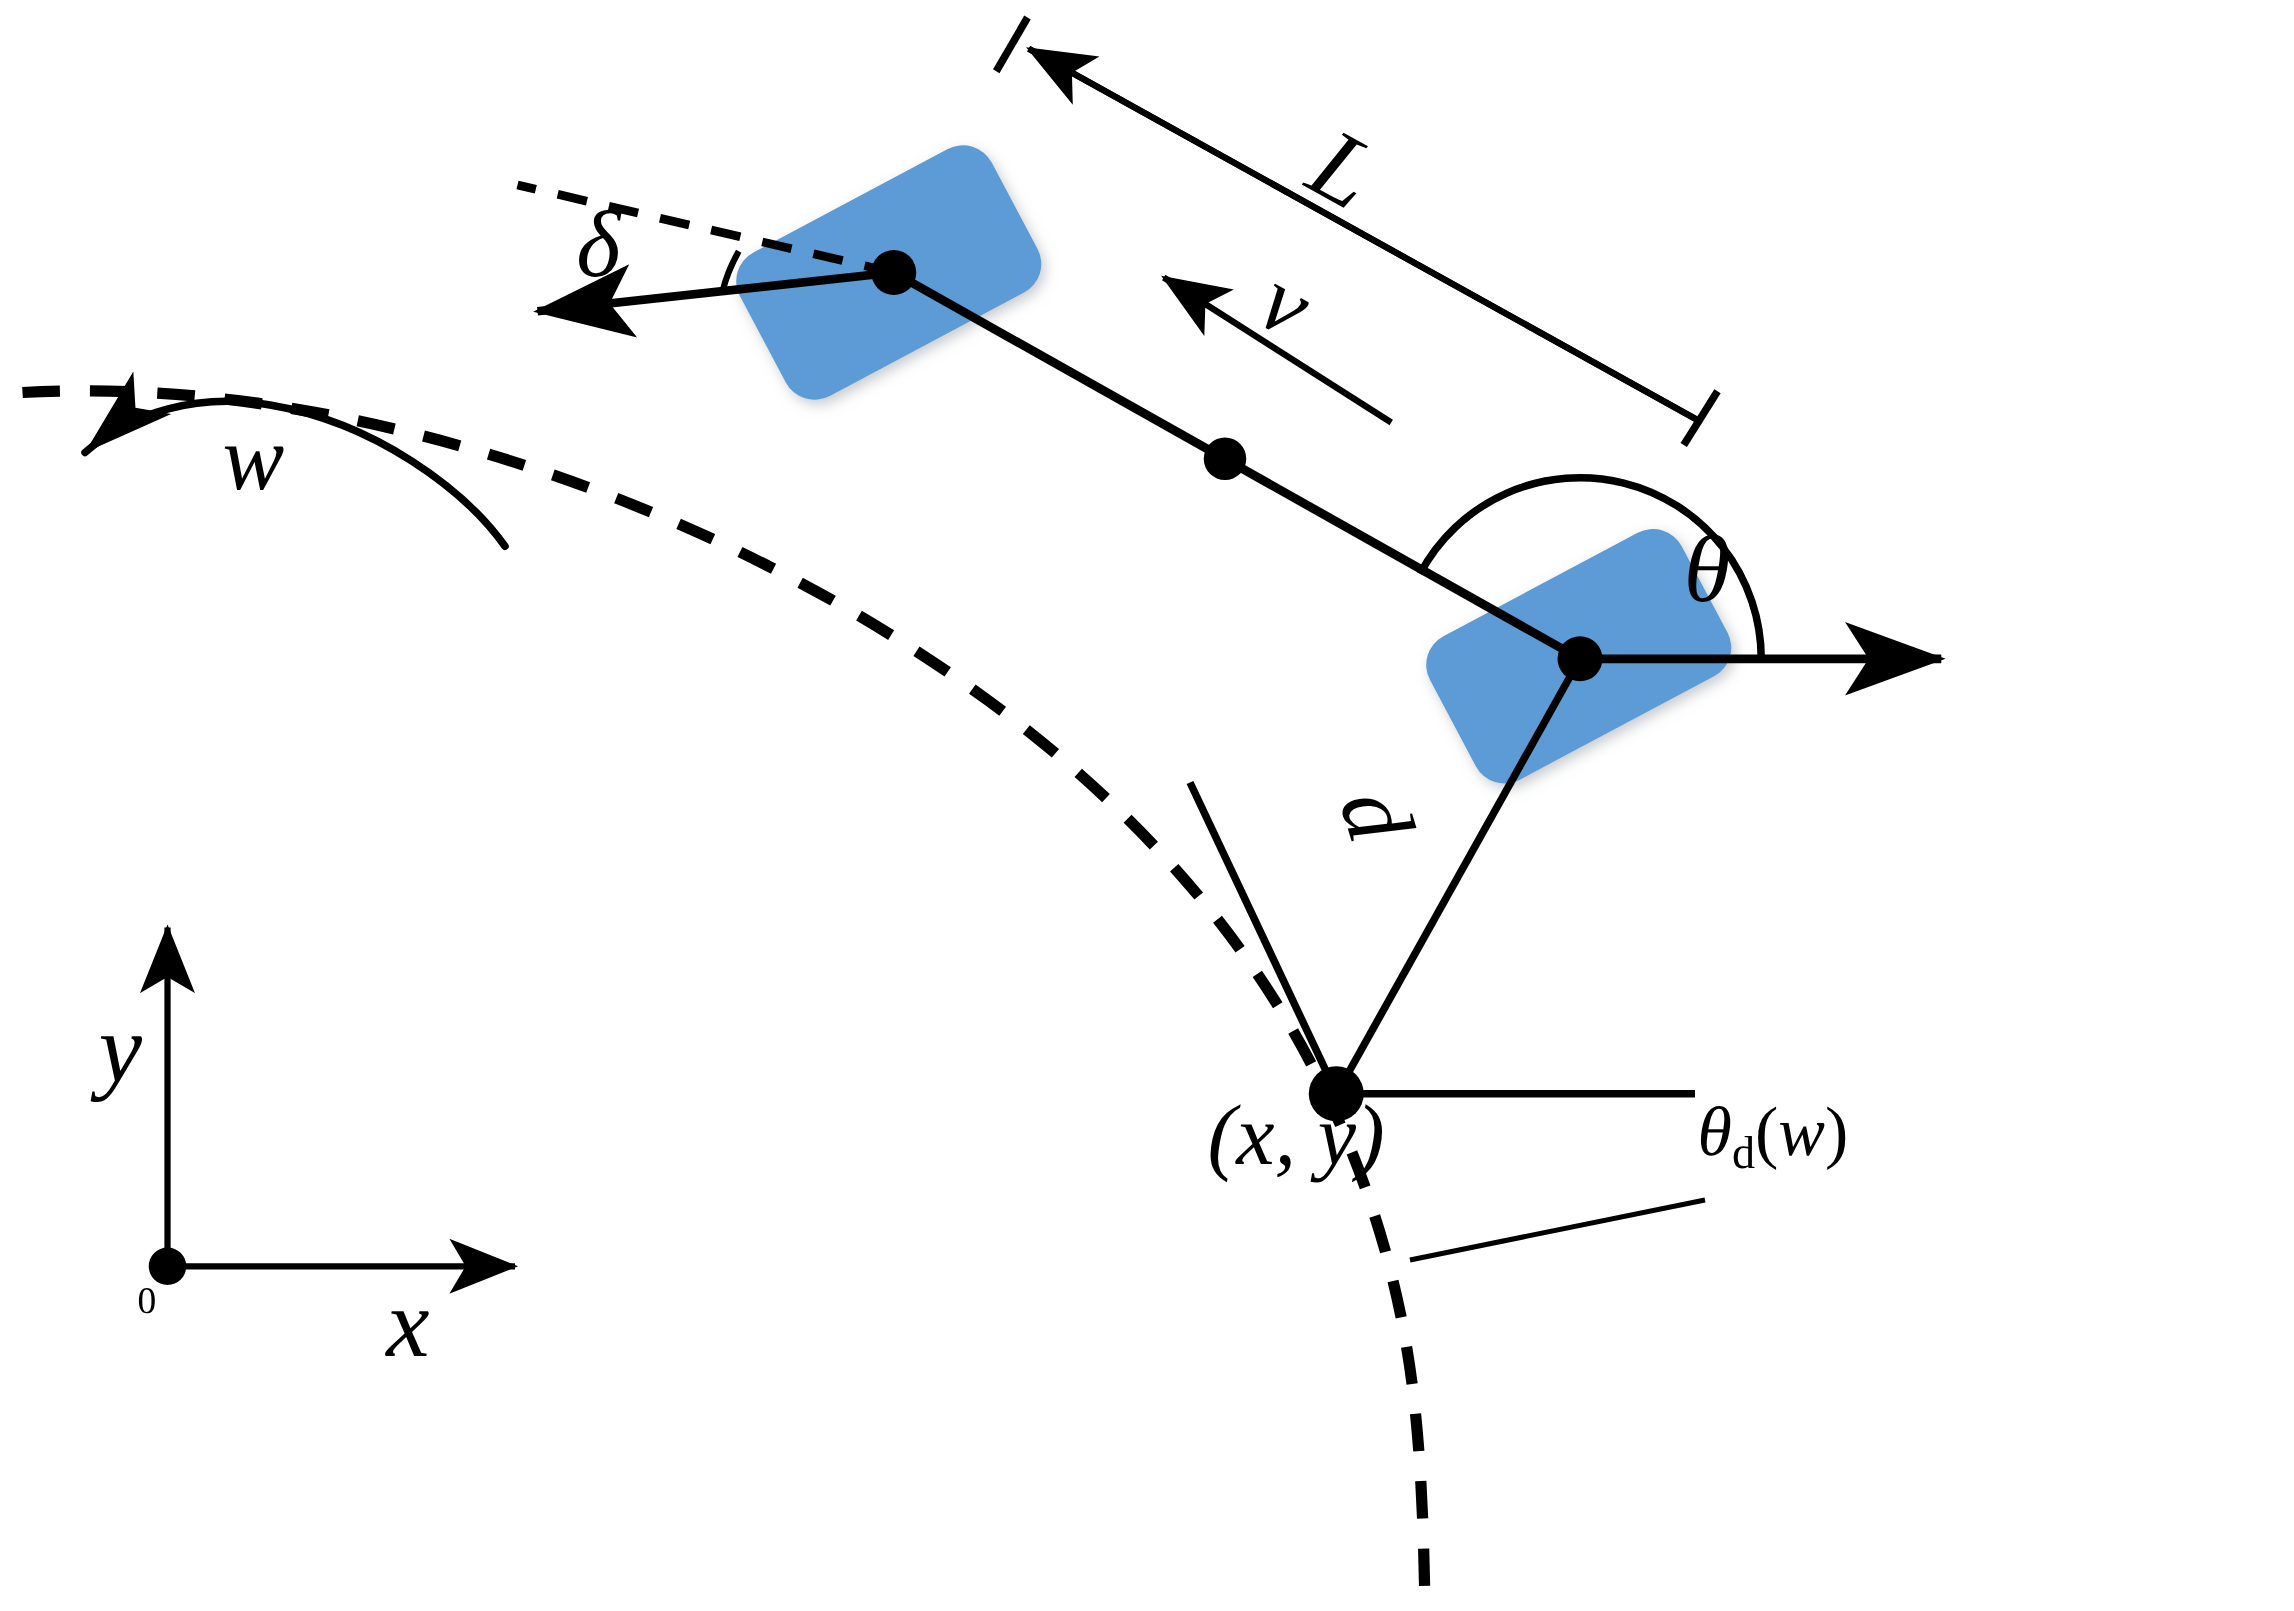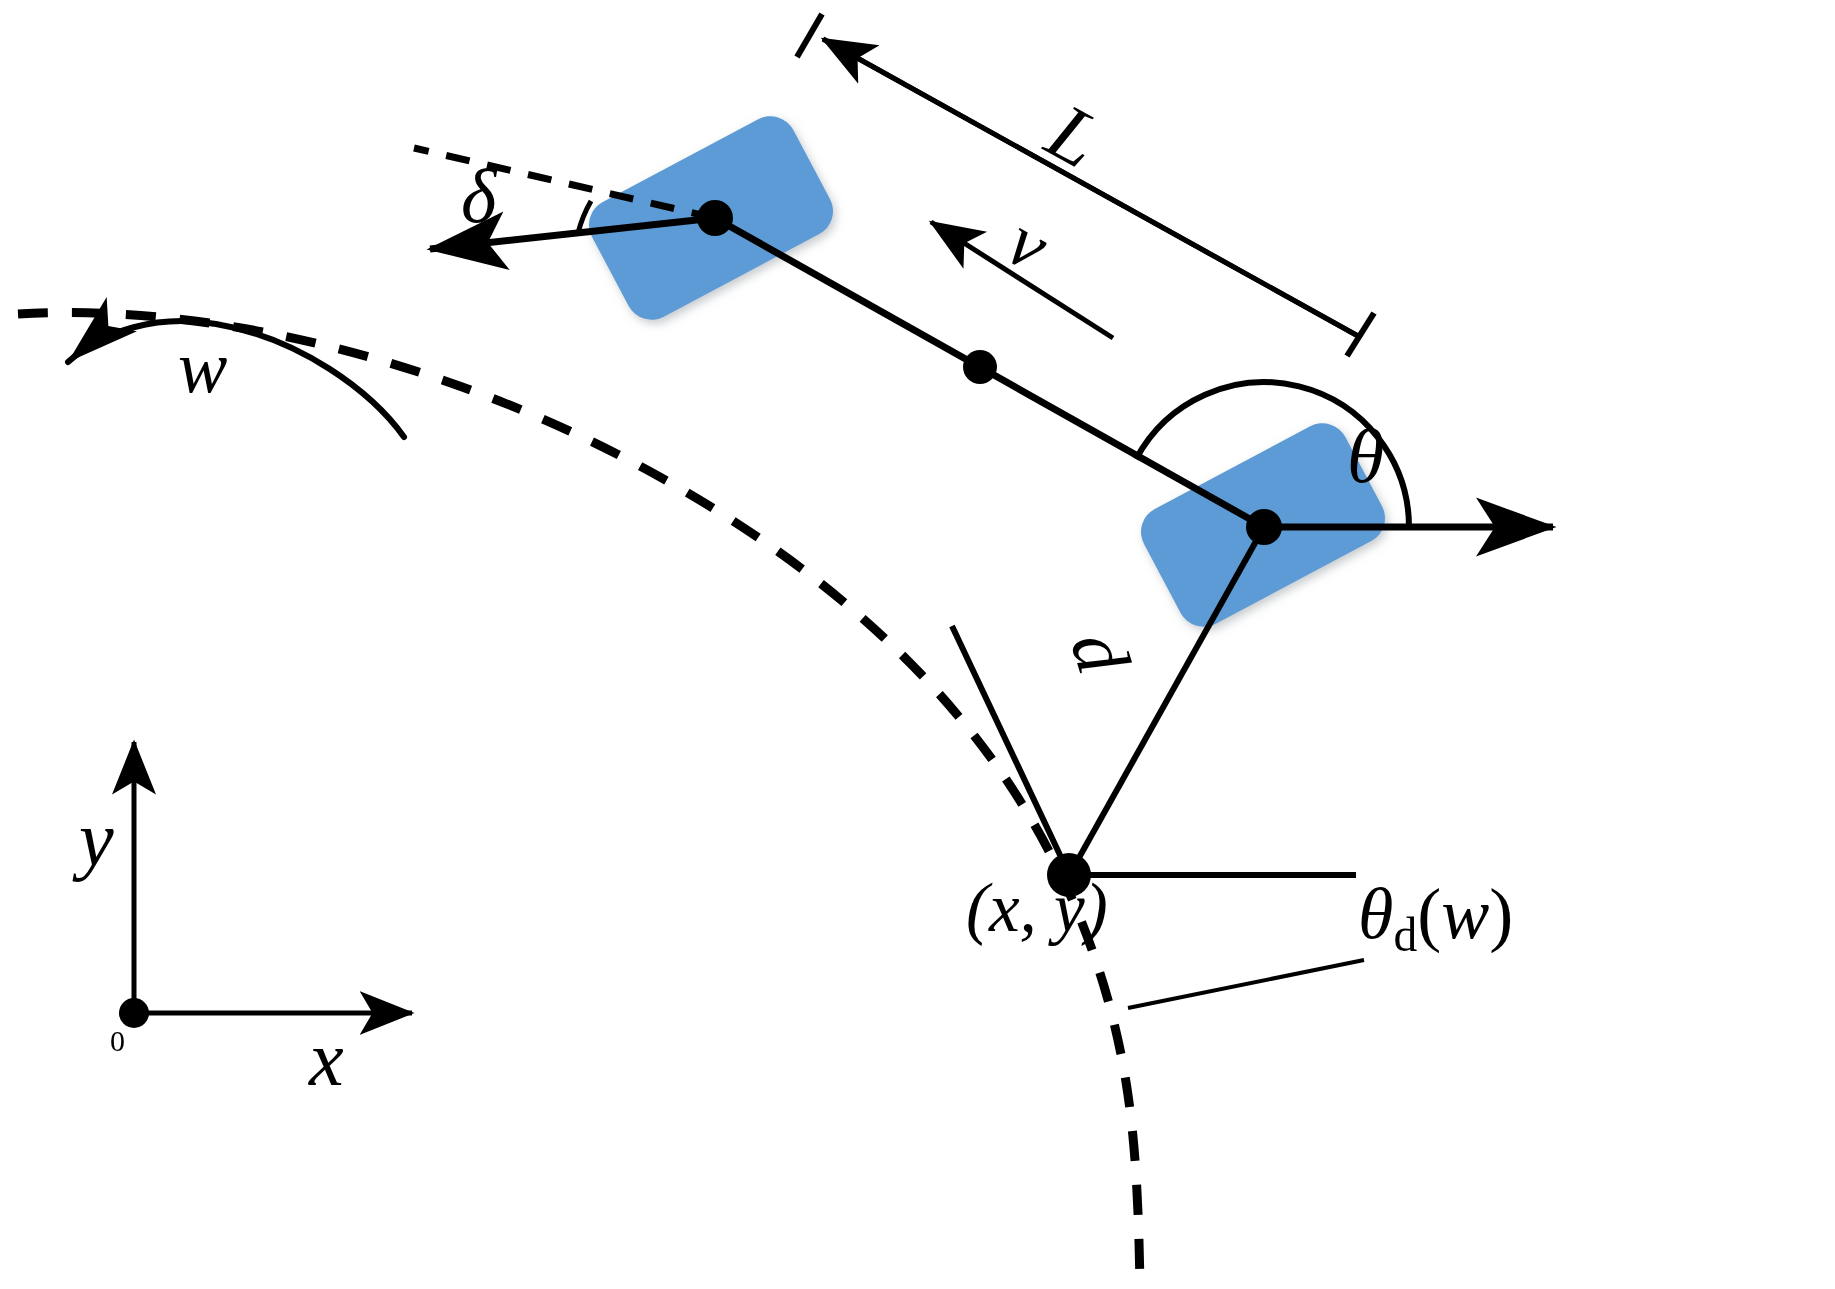--- a/index.html
+++ b/index.html
@@ -156,21 +156,21 @@
   <div class="lbl" style="left:1052px; top:96px; font-size:80px; transform:rotate(29deg); transform-origin:center center;">L</div>
 
   <div class="lbl" style="left:1012px; top:206px; font-size:74px; transform:rotate(29deg); transform-origin:center center;">ν</div>
 
   <div class="lbl" style="left:178px; top:330px; font-size:74px;">w</div>
 
   <div class="lbl" style="left:1347px; top:418px; font-size:76px;">θ</div>
 
   <div class="lbl" style="left:1082px; top:614px; font-size:76px; transform:rotate(73deg); transform-origin:center center;">d</div>
 
-  <div class="lbl" style="left:1358px; top:878px; font-size:72px;">
+  <div class="lbl" style="left:1358px; top:878px; font-size:56px;">
     <span>θ</span><span class="sub">d</span><span class="lbl-roman">(</span><span>w</span><span class="lbl-roman">)</span>
   </div>
 
   <div class="lbl" style="left:936px; top:874px; font-size:69px;margin-left:30px;">(x, y)</div>
 
 
   <div class="lbl" style="left:79px; top:800px; font-size:78px;">y</div>
 
   <div class="lbl" style="left:309px; top:1020px; font-size:78px;">x</div>
 

